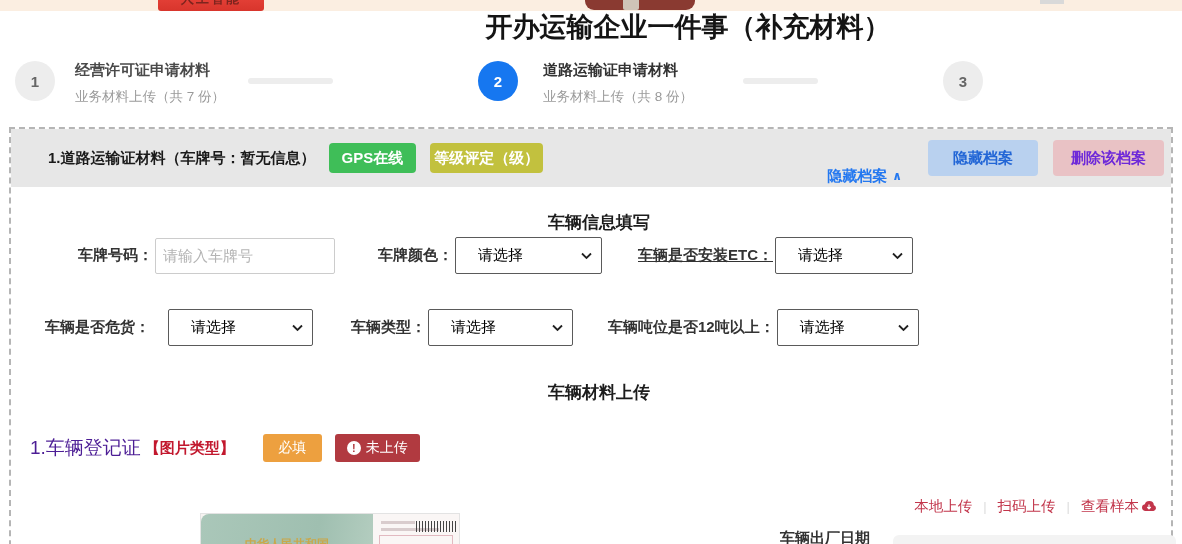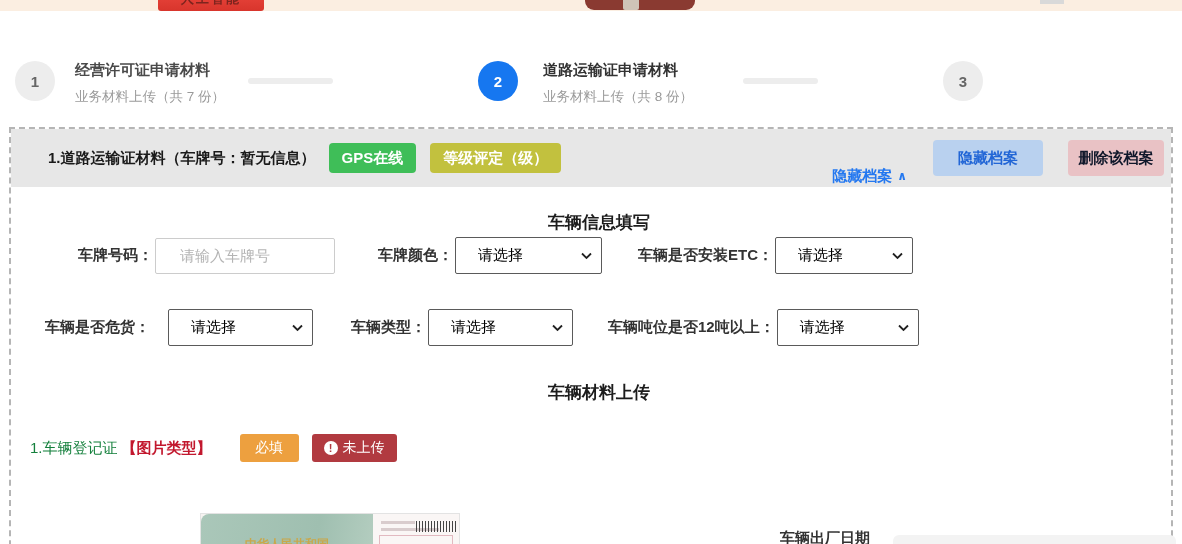--- a/index.html
+++ b/index.html
@@ -24,44 +24,44 @@
   .step-title { font-size:15px; font-weight:bold; color:#4a4a4a; line-height:17px; white-space:nowrap; }
   .step-sub { margin-top:10px; font-size:13.5px; color:#9a9a9a; white-space:nowrap; }
   .connector { position:absolute; top:78px; height:6px; border-radius:3px; background:#ededed; }
 
   
   .panel { position:absolute; left:9px; top:127px; width:1164px; height:500px; background:#fff; border:2px dashed #b5b5b5; }
   .panel-header { height:58px; background:#e7e7e7; display:flex; align-items:center; }
   .ph-title { margin-left:37px; font-size:15px; font-weight:bold; color:#1a1a1a; white-space:nowrap; }
   .btn { border:none; border-radius:4px; font-weight:bold; font-size:15px; display:flex; align-items:center; justify-content:center; cursor:pointer; font-family:inherit; }
   .btn-gps { height:30px; padding:0 13px; background:#3fbe58; color:#fff; margin-left:13px; }
-  .btn-grade { height:30px; padding:0 13px; background:#c2c13e; color:#fff; margin-left:14px; }
+  .btn-grade { height:30px; padding:0 4px; background:#c2c13e; color:#fff; margin-left:14px; }
   .ph-spacer { flex:1; }
   .hide-link { color:#2478f0; font-size:15px; font-weight:bold; display:flex; align-items:center; cursor:pointer; white-space:nowrap;margin-top:37px; }
   .hide-caret { font-size:12px; margin-left:5px; transform:translateY(-1px); }
   .btn-add { width:110px; height:36px; background:#b9d1ef; color:#2266d6; margin-left:26px; }
-  .btn-del { width:96px; height:36px; background:#e9c2c5; color:#0f172a; margin-left:25px; margin-right:7px; }
+  .btn-del { width:111px; height:36px; background:#e9c2c5; color:#6d28d9; margin-left:15px; margin-right:7px; }
 
   
   .section-heading { position:absolute; left:8px; width:100%; text-align:center; font-size:17px; font-weight:bold; color:#1c1c1c; }
   .h-vehicle-info { top:82px; }
   .h-materials { top:252px; }
   .form-row { position:absolute; left:0; display:flex; align-items:center; }
   .row1 { top:108px; }
   .row2 { top:180px; }
   .f-label { font-size:15px; font-weight:bold; color:#333; white-space:nowrap; }
-  .text-input { height:36px; border:1px solid #ccc; border-radius:2px; font-size:15px; padding-left:24px; color:#333; outline:none; font-family:inherit; }
+  .text-input { height:36px; border:1px solid #ccc; border-radius:2px; font-size:15px; padding-left:7px; color:#333; outline:none; font-family:inherit; }
   .text-input::placeholder { color:#b4b4b4; }
   .select { height:37px; border:1px solid #5a5a5a; border-radius:2px; background:#fff; display:flex; align-items:center; cursor:pointer; position:relative; }
   .select-value { font-size:15px; color:#000000; padding-left:22px; }
   .select svg { position:absolute; right:9px; top:50%; transform:translateY(-50%); }
 
   
   .material-row { position:absolute; top:305px; left:19px; display:flex; align-items:center; }
-  .mat-name { font-size:15px; color:#15803d; }
+  .mat-name { font-size:19px; color:#4c1d95; }
   .mat-type { font-size:15px; font-weight:bold; color:#c2182e; margin-left:4px; }
   .badge { height:28px; display:flex; align-items:center; justify-content:center; color:#fff; font-size:14px; border-radius:3px; }
   .badge-required { width:59px; background:#eda03f; margin-left:28px; }
   .badge-status { padding:0 12px; background:#b13a40; margin-left:13px; }
   .excl-circle { width:14px; height:14px; border-radius:50%; background:#fff; color:#b13a40; font-weight:bold; font-size:11px; display:flex; align-items:center; justify-content:center; margin-right:5px; }
 
   .upload-links { position:absolute; top:368px; right:14px; display:flex; align-items:center; }
   .upload-link { font-size:14.5px; color:#c2354b; cursor:pointer; white-space:nowrap; display:flex; align-items:center; }
   .link-sep { color:#dcdcdc; margin:0 11px; font-size:13px; }
   .cloud-icon { margin-left:2px; display:inline-flex; }
@@ -86,20 +86,21 @@
 <div class="screen">
 
   <div class="top-strip">
     <div class="ai-button">人工智能</div>
     <div class="maroon-widget">
         <div class="maroon-notch"></div>
       </div>
     <div class="gray-widget"></div>
   </div>
 
+  <div class="page-title">开办运输企业一件事（补充材料）</div>
 
   <div class="step-circle" style="left:15px;">1</div>
   <div class="step-text" style="left:75px;">
     <div class="step-title">经营许可证申请材料</div>
     <div class="step-sub">业务材料上传（共 7 份）</div>
   </div>
   <div class="connector" style="left:248px;width:85px;"></div>
 
   <div class="step-circle active" style="left:478px;">2</div>
   <div class="step-text" style="left:543px;">
@@ -130,21 +131,21 @@
     <div class="form-row row1">
       <span class="f-label" style="margin-left:67px;">车牌号码：</span>
       <input class="text-input" style="width: 180px; margin-left: 2px;" placeholder="请输入车牌号">
       <span class="f-label" style="margin-left:43px;">车牌颜色：</span>
       <div class="select" style="width:147px;margin-left:2px;">
         <span class="select-value">请选择</span>
         <svg width="11" height="7" viewBox="0 0 11 7">
             <path d="M1 1l4.5 4.5L10 1" stroke="#222" stroke-width="1.8" fill="none"></path>
           </svg>
       </div>
-      <span class="f-label" style="margin-left:36px;">车辆是否安装ETC：</span>
+      <span class="f-label" style="margin-left:36px;text-decoration:underline;">车辆是否安装ETC：</span>
       <div class="select" style="width:138px;margin-left:2px;">
         <span class="select-value">请选择</span>
         <svg width="11" height="7" viewBox="0 0 11 7">
             <path d="M1 1l4.5 4.5L10 1" stroke="#222" stroke-width="1.8" fill="none"></path>
           </svg>
       </div>
     </div>
 
     <div class="form-row row2">
       <span class="f-label" style="margin-left:34px;">车辆是否危货：</span>
@@ -175,20 +176,35 @@
     <div class="material-row">
       <span class="mat-name">1.车辆登记证</span>
       <span class="mat-type">【图片类型】</span>
       <span class="badge badge-required">必填</span>
       <span class="badge badge-status">
         <span class="excl-circle">!</span>
         <span>未上传</span>
       </span>
     </div>
 
+    <div class="upload-links">
+      <span class="upload-link">本地上传</span>
+      <span class="link-sep">|</span>
+      <span class="upload-link">扫码上传</span>
+      <span class="link-sep">|</span>
+      <span class="upload-link">
+        <span>查看样本</span>
+        <span class="cloud-icon">
+          <svg width="16" height="13" viewBox="0 0 16 13">
+              <path d="M12.9 5.2A4.6 4.6 0 0 0 8.2 1 4.6 4.6 0 0 0 3.8 4.3 3.4 3.4 0 0 0 3.9 11h8.6a3 3 0 0 0 .4-5.8z" fill="#c2354b"></path>
+              <path d="M8 4.5v4M6.3 7l1.7 1.8L9.7 7" stroke="#fff" stroke-width="1.2" fill="none"></path>
+            </svg>
+        </span>
+      </span>
+    </div>
 
     <div class="cert">
       <div class="cert-green">
         <div class="cert-gold">中华人民共和国</div>
       </div>
       <div class="cert-page">
         <div class="barcode"></div>
         <div class="cert-line w1"></div>
         <div class="cert-line w2"></div>
         <div class="cert-box"></div>

